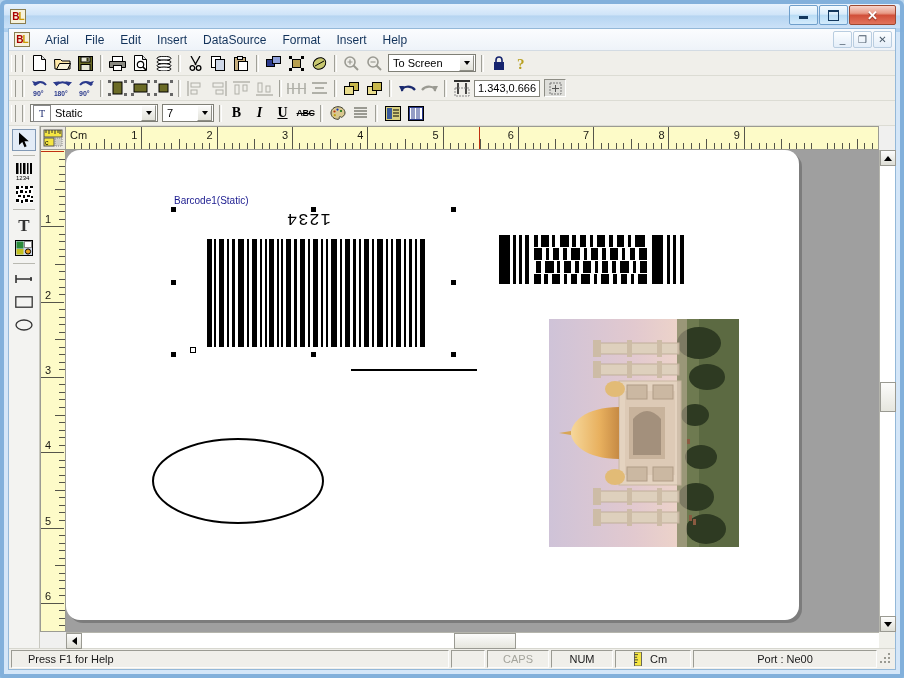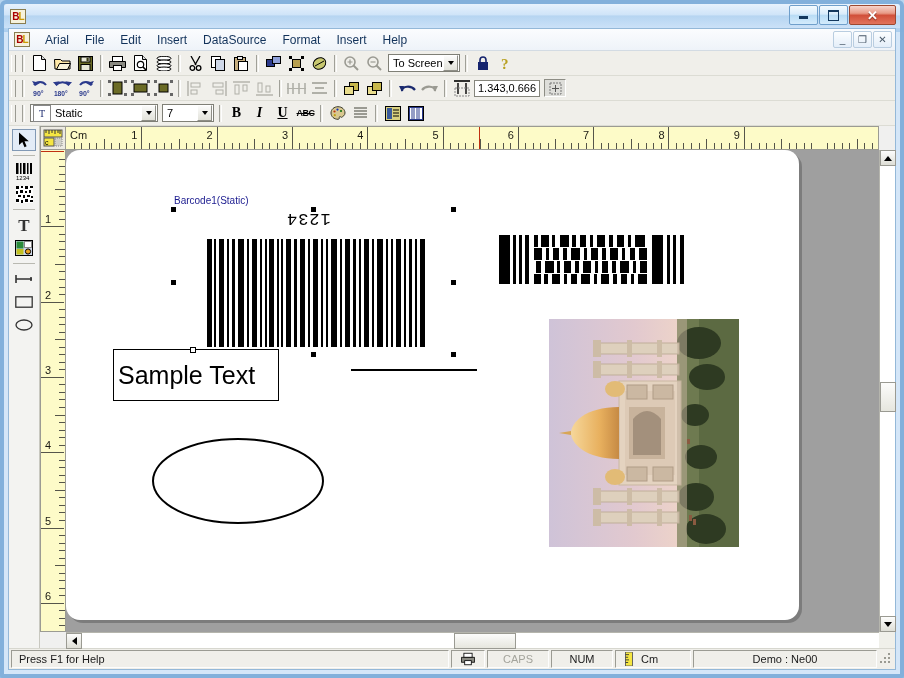--- a/index.html
+++ b/index.html
@@ -116,21 +116,21 @@
     font-size:11px;line-height:15px;padding:0 3px;color:#000;box-sizing:border-box;margin-left:1px;
   }
   .sunkbox{
     height:18px;width:22px;margin-left:4px;
     border:1px solid #8d8d85;border-right-color:#fff;border-bottom-color:#fff;
     background:#dededa;box-sizing:border-box;
     display:flex;align-items:center;justify-content:center;
   }
   .fontbox{width:128px;}
   .sizebox{width:52px;}
-  .zoombox{width:72px;}
+  .zoombox{width:88px;}
   .fmt-b{font-family:"Liberation Serif",serif;font-weight:bold;font-size:14px;color:#000;}
   .fmt-i{font-family:"Liberation Serif",serif;font-style:italic;font-weight:bold;font-size:14px;color:#000;}
   .fmt-u{font-family:"Liberation Serif",serif;font-weight:bold;font-size:14px;color:#000;text-decoration:underline;}
   .fmt-s{font-family:"Liberation Sans",sans-serif;font-weight:bold;font-size:9px;color:#000;text-decoration:line-through;letter-spacing:-0.5px;}
 
   
   .work{flex:1 1 auto;display:flex;position:relative;min-height:0;background:#f0f0ef;}
   .lefttools{
     width:30px;background:#f3f3f1;border-right:1px solid #c8c8c0;
     display:flex;flex-direction:column;align-items:center;padding-top:3px;flex:0 0 auto;
@@ -223,21 +223,21 @@
   .ar-u{width:0;height:0;border-left:4px solid transparent;border-right:4px solid transparent;border-bottom:5px solid #000;}
   .ar-d{width:0;height:0;border-left:4px solid transparent;border-right:4px solid transparent;border-top:5px solid #000;}
   .ar-l{width:0;height:0;border-top:4px solid transparent;border-bottom:4px solid transparent;border-right:5px solid #000;}
 
   
   .statusbar{
     height:20px;flex:0 0 auto;display:flex;align-items:stretch;
     background:#f0efea;border-top:1px solid #d7d7cf;font-size:11px;color:#1a1a1a;
   }
   .scell{
-    display:flex;align-items:center;padding:0 7px;
+    display:flex;align-items:center;padding:0 16px;
     border:1px solid #c6c6be;border-top-color:#9b9b93;border-left-color:#9b9b93;
     border-right-color:#fdfdfd;border-bottom-color:#fdfdfd;
     margin:1px 0 1px 2px;box-sizing:border-box;white-space:nowrap;
   }
   .scell.grow{flex:1 1 auto;}
   .scell.dim{color:#a4a49c;justify-content:center;}
   .scell.ctr{justify-content:center;}
   .sizegrip{width:14px;margin:2px 2px 2px 2px;align-self:flex-end;}
 </style>
 </head>
@@ -1004,23 +1004,20 @@
                   <rect x="100" y="41" width="3" height="10"></rect>
                     <rect x="107" y="41" width="8" height="10"></rect>
                     <rect x="119" y="41" width="4" height="10"></rect>
                   <rect x="127" y="41" width="6" height="10"></rect>
                     <rect x="137" y="41" width="3" height="10"></rect>
                     <rect x="144" y="41" width="9" height="10"></rect>
                 </g>
               </svg>
             </div>
 
-            <div class="textbox" style="left:47px;top:199px;width:166px;height:52px;">
-              <span>Sample Text</span>
-            </div>
             <div class="handle hollow" style="left:124px;top:197px;"></div>
 
             <div class="hline" style="left:285px;top:219px;width:126px;"></div>
 
             <div class="ellipse" style="left:86px;top:288px;width:172px;height:86px;"></div>
 
             <div class="obj" style="left:483px;top:169px;width:190px;height:228px;overflow:hidden;">
               <svg width="190" height="228" viewBox="0 0 190 228" preserveAspectRatio="none">
                 <defs>
                   <linearGradient id="sky" x1="0" y1="0" x2="1" y2="0">
@@ -1129,21 +1126,21 @@
       </div>
       <div class="scell dim" style="width:62px;">CAPS</div>
       <div class="scell ctr" style="width:62px;">NUM</div>
       <div class="scell" style="width:76px;">
         <svg width="12" height="14" viewBox="0 0 12 16" style="margin-right:6px;">
           <rect x="2" y="0" width="8" height="16" fill="#f5e642" stroke="#555"></rect>
           <path d="M2 3h4M2 6h3M2 9h4M2 12h3" stroke="#333"></path>
         </svg>
         <span>Cm</span>
       </div>
-      <div class="scell ctr" style="width:184px;">Demo : Ne00</div>
+      <div class="scell ctr" style="width:184px;">Port : Ne00</div>
       <div class="sizegrip">
         <svg width="13" height="13" viewBox="0 0 13 13">
           <g fill="#9a9a92">
             <rect x="9" y="1" width="2" height="2"></rect>
               <rect x="5" y="5" width="2" height="2"></rect>
               <rect x="9" y="5" width="2" height="2"></rect>
             <rect x="1" y="9" width="2" height="2"></rect>
               <rect x="5" y="9" width="2" height="2"></rect>
               <rect x="9" y="9" width="2" height="2"></rect>
           </g>

